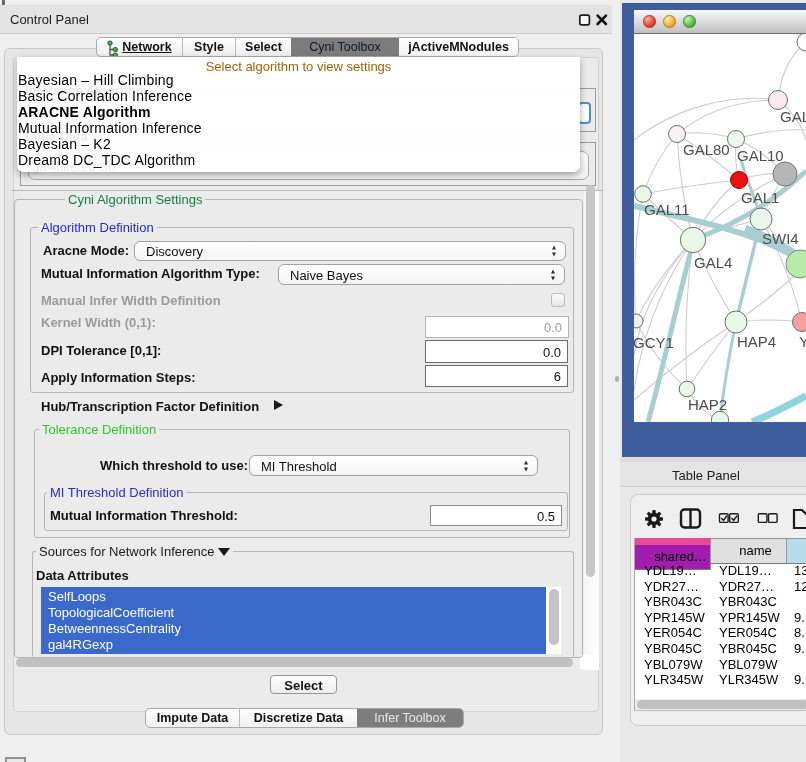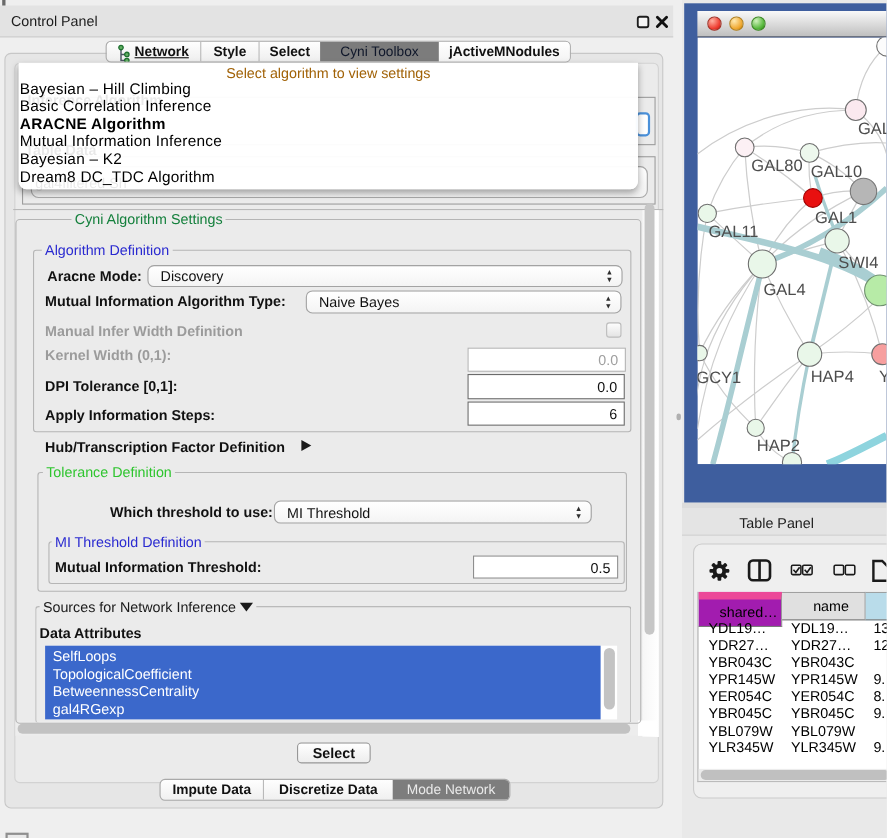--- a/index.html
+++ b/index.html
@@ -152,21 +152,21 @@
 </div>
 
 <div class="abs" style="left:145px;top:708px;height:18px;display:flex;border:1px solid #a9a9a9;border-radius:5px;overflow:hidden;background:linear-gradient(#fefefe,#f0f0f0);">
   <div style="width:93px;display:flex;align-items:center;justify-content:center;border-right:1px solid #b9b9b9;">
       <span class="lbl bold" style="font-size:12.5px;">Impute Data</span>
     </div>
   <div style="width:117px;display:flex;align-items:center;justify-content:center;">
       <span class="lbl bold" style="font-size:12.5px;">Discretize Data</span>
     </div>
   <div style="width:106px;display:flex;align-items:center;justify-content:center;background:#7d7d7d;">
-      <span class="lbl" style="font-size:12.5px;color:#e9e9e9;">Mode Network</span>
+      <span class="lbl" style="font-size:12.5px;color:#e9e9e9;">Infer Toolbox</span>
     </div>
 </div>
 
 <div class="abs" style="left:5px;top:757px;width:17px;height:10px;border:2px solid #8f8f8f;background:#e9e9e9;"></div>
 
 <div class="abs" style="left:17px;top:57px;width:563px;height:115px;background:rgba(255,255,255,0.96);
       border-radius:0 0 7px 7px;box-shadow:0 3px 7px rgba(0,0,0,0.35);"></div>
 <div class="abs" style="left:17px;top:59px;width:563px;text-align:center;font-size:13px;color:#a16207;">Select algorithm to view settings</div>
 <div class="abs" style="left:18px;top:73px;font-size:14px;letter-spacing:0.2px;color:#000;line-height:15.9px;">
 Bayesian – Hill Climbing<br>

